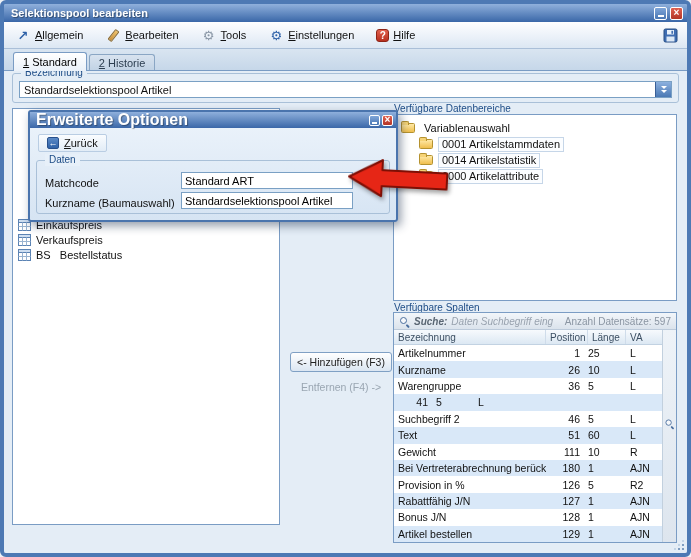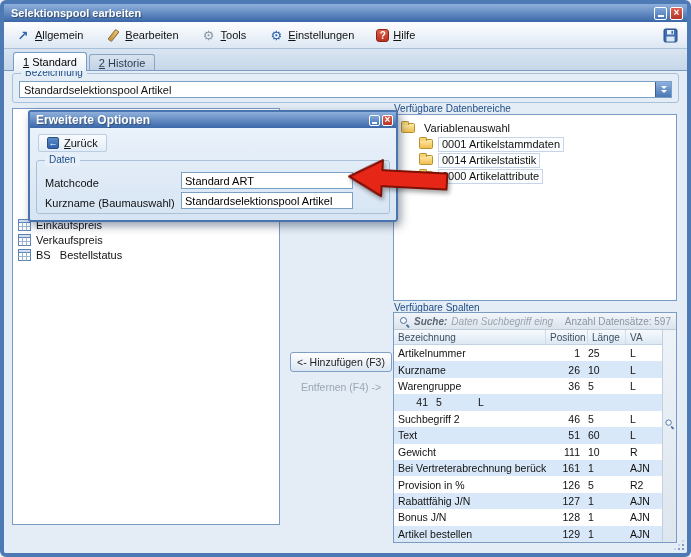--- a/index.html
+++ b/index.html
@@ -99,21 +99,21 @@
   .c-name{flex:1;padding:0 4px;white-space:nowrap;overflow:hidden}
   .c-pos{width:42px;text-align:right;padding-right:8px}
   .c-len{width:38px;text-align:left;padding-right:8px}
   .c-va{width:36px;padding-left:4px}
   .right-strip{flex:0 0 14px;background:linear-gradient(#eef3f8,#dde5ee);border-left:1px solid #c2d0de;display:flex;flex-direction:column;align-items:center;padding-top:88px}
   .right-strip .mag-icon{transform:scale(.9)}
 
   
   .dialog{position:absolute;left:24px;top:106px;width:370px;height:112px;border:2px solid #4a74ad;border-radius:3px;background:linear-gradient(#edf4fb,#d6e4f3);box-shadow:3px 4px 10px rgba(20,40,70,.45);z-index:30;overflow:visible}
   .dlg-titlebar{height:16px;background:linear-gradient(var(--titlebar-top),var(--titlebar-bottom));display:flex;align-items:center;padding:0 3px 0 6px}
-  .dlg-title{flex:1;color:#fff;font-weight:700;font-size:12px;text-shadow:1px 1px 1px rgba(0,0,0,.35);white-space:nowrap}
+  .dlg-title{flex:1;color:#fff;font-weight:700;font-size:16px;text-shadow:1px 1px 1px rgba(0,0,0,.35);white-space:nowrap}
   .dlg-body{position:relative;height:calc(100% - 16px)}
   .back-btn{position:absolute;left:8px;top:6px;height:18px;display:inline-flex;align-items:center;gap:5px;padding:0 8px;border:1px solid #b9cde3;border-radius:2px;background:linear-gradient(#fafcfe,#e2ecf6);cursor:default}
   .back-icon{width:12px;height:12px;background:linear-gradient(#5b8ac6,#2f62a8);border:1px solid #27508c;border-radius:2px;color:#fff;display:flex;align-items:center;justify-content:center}
   .back-icon::before{content:"←";font-size:9px;line-height:1;color:#fff}
   .daten-group{position:absolute;left:6px;top:32px;right:6px;height:54px;border:1px solid var(--group-border);border-radius:3px}
   .daten-group .group-label{background:#e7f0f9}
   .fields{position:absolute;left:8px;right:8px;top:8px}
   .field-row{display:flex;align-items:flex-end;height:20px}
   .field-label{flex:0 0 136px;white-space:nowrap}
   .field-input{width:172px;height:17px;border:1px solid var(--field-border);background:#fff;font:11px "Liberation Sans","DejaVu Sans",sans-serif;padding:0 3px}
@@ -125,21 +125,21 @@
   .resize-grip::before{content:"";position:absolute;right:2px;bottom:2px;width:2px;height:2px;background:#7d9cc0;box-shadow:-4px 0 0 #7d9cc0,0 -4px 0 #7d9cc0,-8px 0 0 #c3d4e6,0 -8px 0 #c3d4e6,-4px -4px 0 #c3d4e6}
   u{text-decoration:underline}
 </style>
 </head>
 <body>
 
 <div class="stage">
   <div class="window">
 
     <div class="titlebar">
-      <span class="title">Selektionspool earbeiten</span>
+      <span class="title">Selektionspool bearbeiten</span>
       <span class="tb-btn min">
           <span class="min-glyph"></span>
         </span>
       <span class="tb-btn close">
           <span class="close-glyph">×</span>
         </span>
     </div>
 
     <div class="toolbar">
       <div class="tool-items">
@@ -327,21 +327,21 @@
 
               <div class="trow">
                 <span class="c-name">Gewicht</span>
                 <span class="c-pos">111</span>
                 <span class="c-len">10</span>
                 <span class="c-va">R</span>
               </div>
 
               <div class="trow">
                 <span class="c-name">Bei Vertreterabrechnung berücksichtige</span>
-                <span class="c-pos">161</span>
+                <span class="c-pos">180</span>
                 <span class="c-len">1</span>
                 <span class="c-va">AJN</span>
               </div>
 
               <div class="trow">
                 <span class="c-name">Provision in %</span>
                 <span class="c-pos">126</span>
                 <span class="c-len">5</span>
                 <span class="c-va">R2</span>
               </div>

